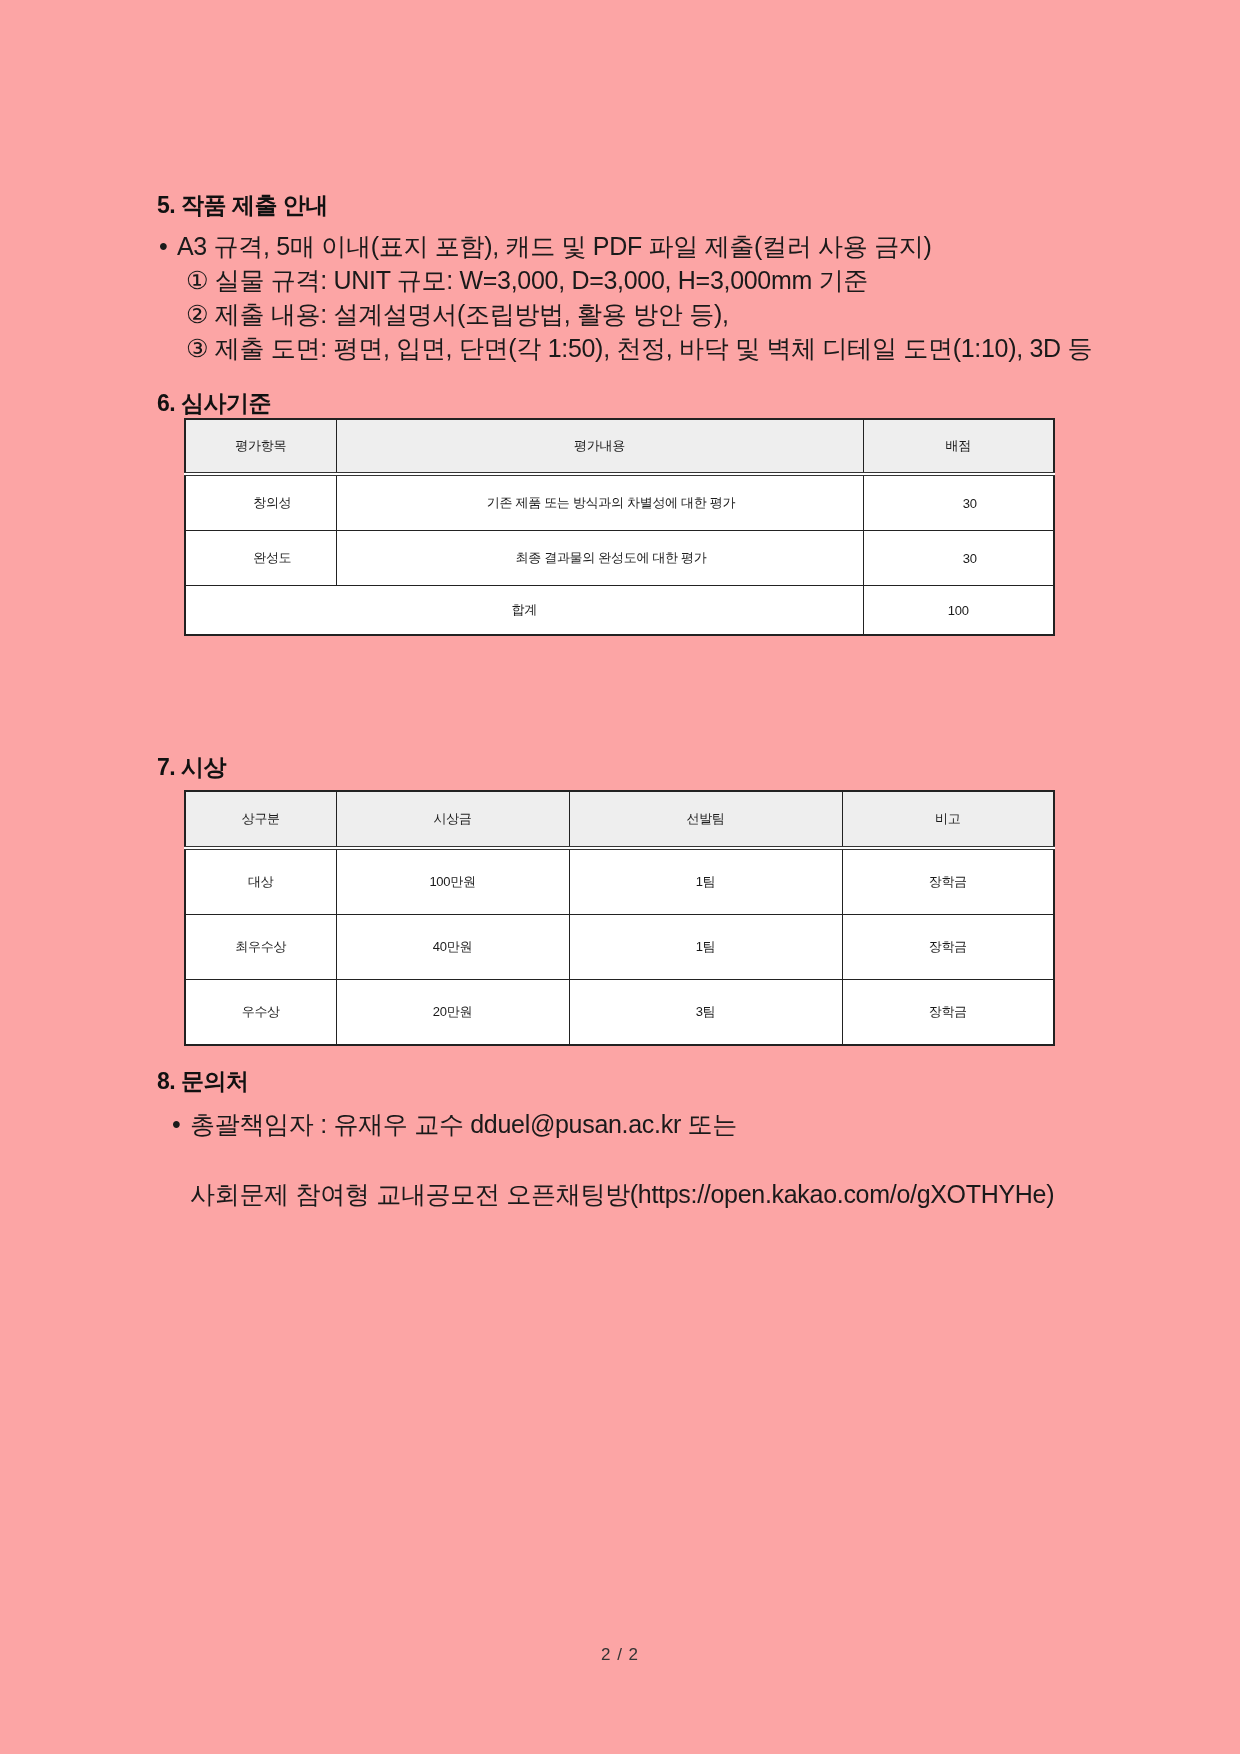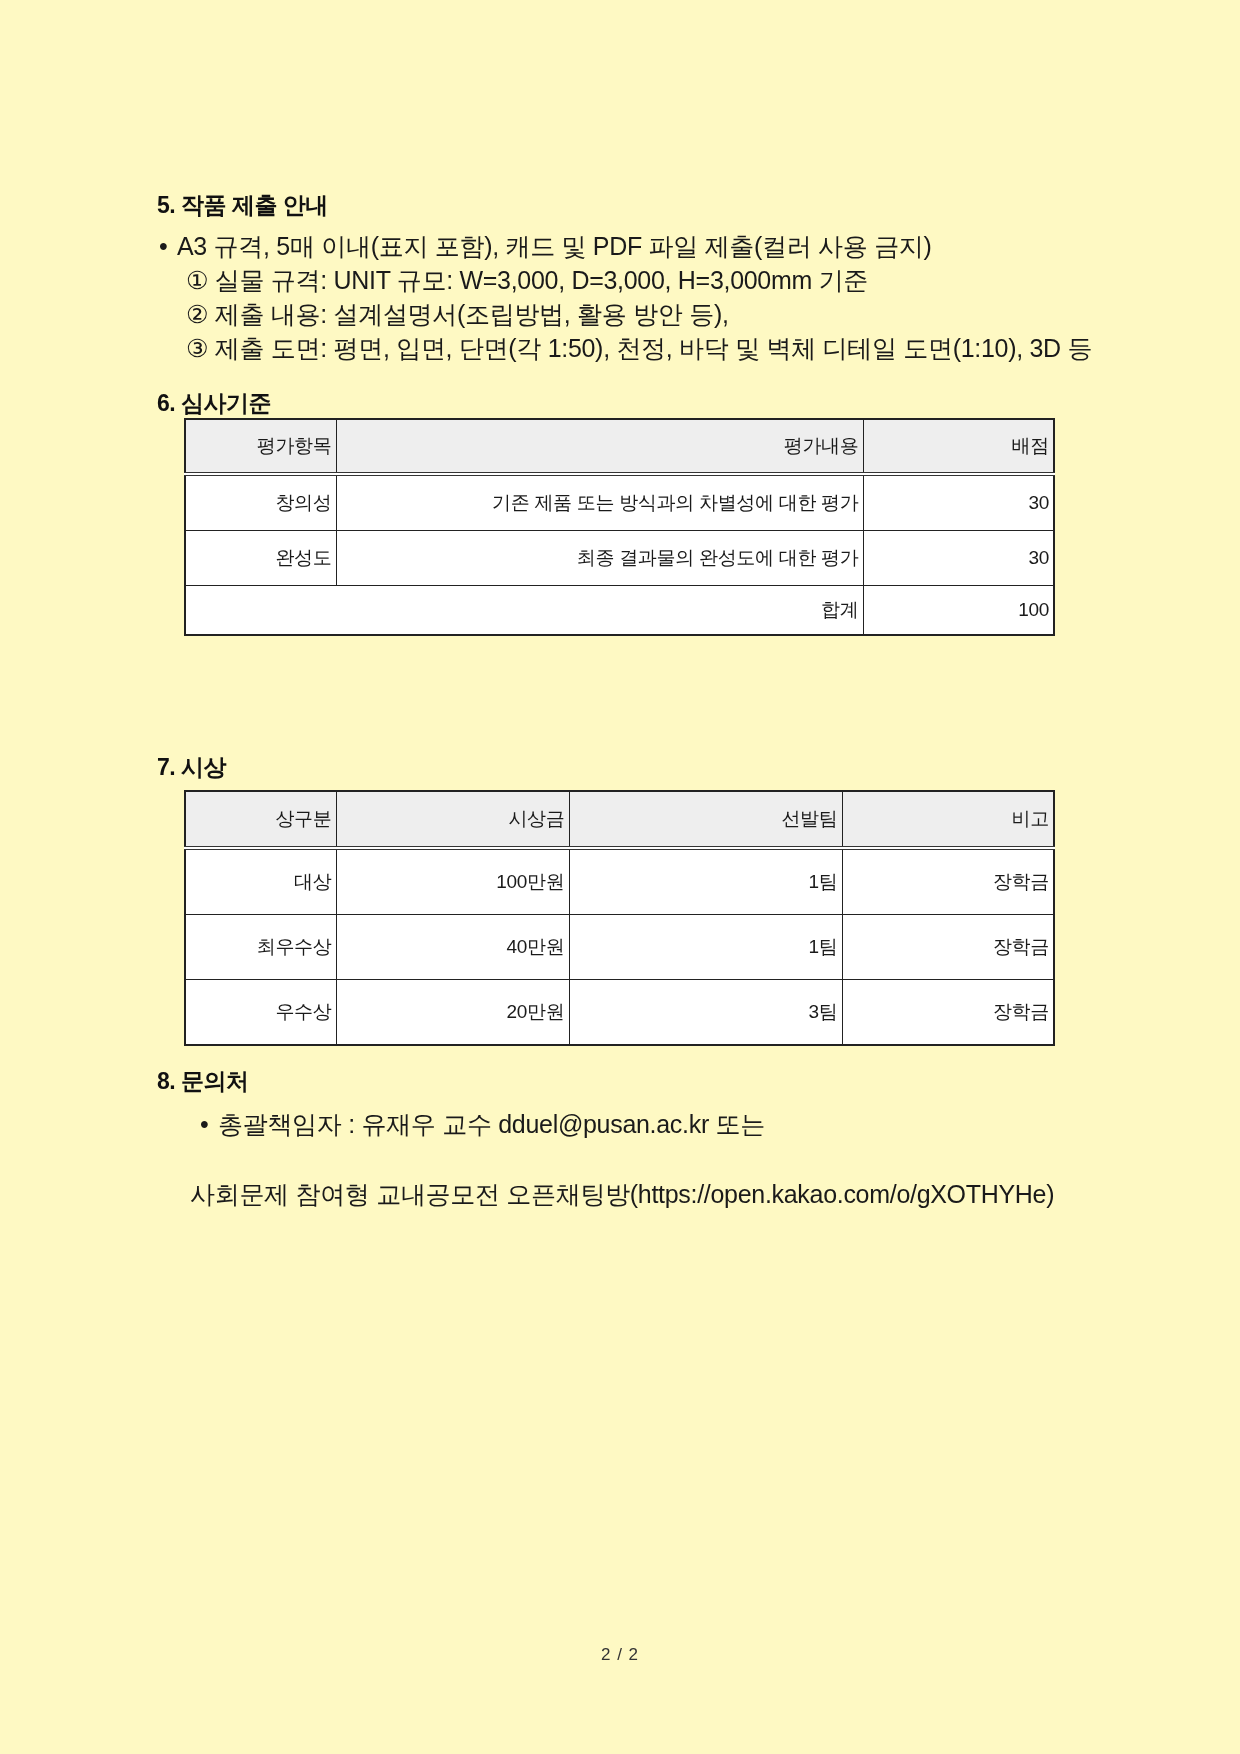--- a/index.html
+++ b/index.html
@@ -1,19 +1,19 @@
 <!DOCTYPE html>
 <html><head>
 <meta charset="utf-8">
 <style>
   html,body{margin:0;padding:0;background:#ffffff;}
   .page{
     position:relative;
     width:1240px;height:1754px;
-    background:#fef9c3;
+    background:#fca5a5;
     font-family:"Liberation Sans","DejaVu Sans",sans-serif;
     color:#141414;
     overflow:hidden;
   }
   .abs{position:absolute;}
   .sec-title{
     font-size:23px;
     font-weight:bold;
     letter-spacing:-0.5px;
     white-space:nowrap;
@@ -27,23 +27,23 @@
   }
   .bullet-marker{display:inline-block;width:18px;}
   .doc-table{
     border-collapse:collapse;
     table-layout:fixed;
     border:2px solid #222;
     background:#fff;
   }
   .doc-table th,.doc-table td{
     border:1px solid #222;
-    text-align:right;
+    text-align:center;
     vertical-align:middle;
-    font-size:19px;
+    font-size:13px;
     font-weight:normal;
     letter-spacing:-0.3px;
     color:#1a1a1a;
     padding:0 4px;
     overflow:hidden;
     white-space:nowrap;
   }
   .doc-table thead th{
     background:#eeeeee;
     border-bottom:4px double #333;
@@ -145,20 +145,20 @@
         <td>우수상</td>
         <td>20만원</td>
         <td>3팀</td>
         <td>장학금</td>
       </tr>
     </tbody>
   </table>
 
   <div class="abs sec-title" style="left:157px;top:1066px;">8. 문의처</div>
 
-  <div class="abs body-line" style="left:172px;top:1108px;margin-left:28px;">
+  <div class="abs body-line" style="left:172px;top:1108px;">
     <span class="bullet-marker">•</span><span>총괄책임자 : 유재우 교수 dduel@pusan.ac.kr 또는</span>
   </div>
   <div class="abs body-line" style="left:190px;top:1150px;margin-top:28px;">사회문제 참여형 교내공모전 오픈채팅방(https://open.kakao.com/o/gXOTHYHe)</div>
 
   <div class="abs page-num">2 / 2</div>
 
 </div>
 
 </body></html>

